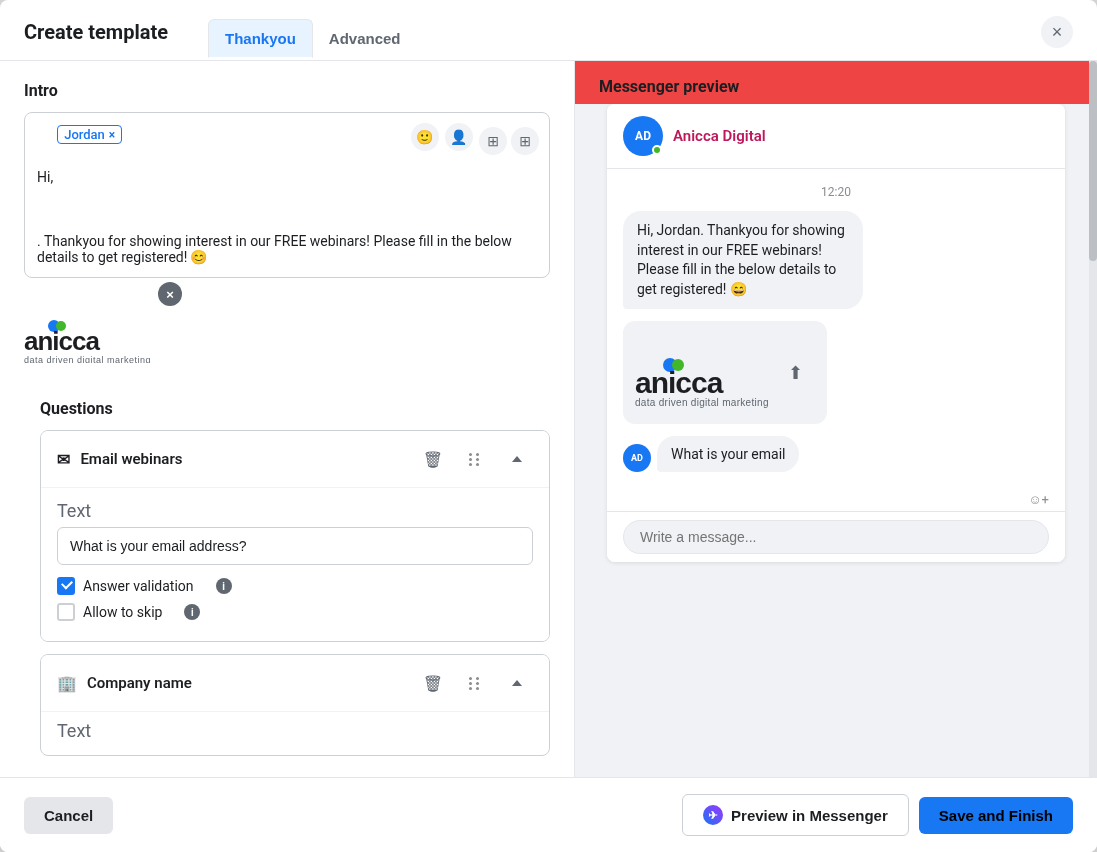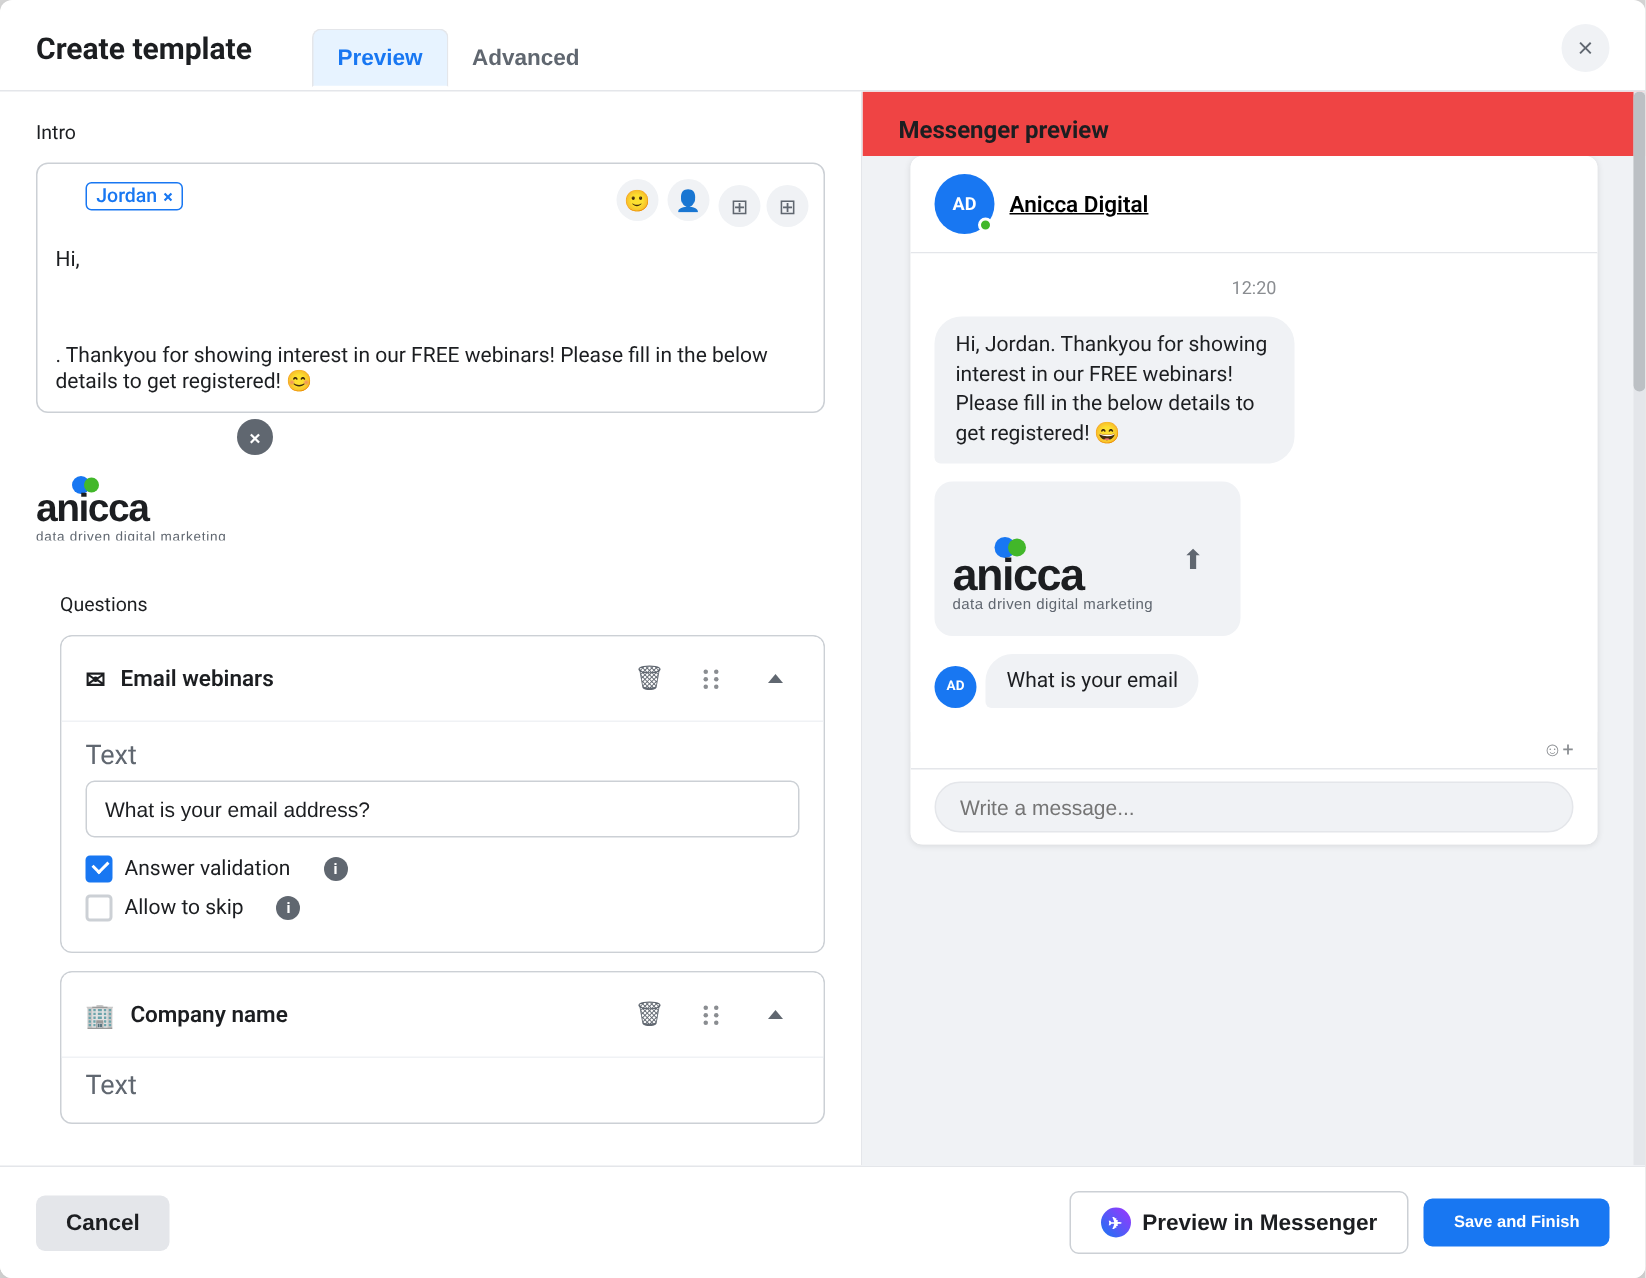--- a/index.html
+++ b/index.html
@@ -91,22 +91,22 @@
     }
     .right-panel {
       flex: 1;
       background: #f0f2f5;
       display: flex;
       flex-direction: column;
       overflow: hidden;
       position: relative;
     }
     .section-title {
-      font-size: 13px;
-      font-weight: 400;
+      font-size: 16px;
+      font-weight: 700;
       color: #1c1e21;
       margin-bottom: 12px;
     }
     .intro-box {
       border: 1px solid #ccd0d5;
       border-radius: 8px;
       padding: 12px;
       min-height: 90px;
       font-size: 14px;
       color: #1c1e21;
@@ -353,22 +353,21 @@
       background: #42b72a;
       border-radius: 50%;
       position: absolute;
       bottom: 1px;
       right: 1px;
       border: 2px solid #fff;
     }
     .page-name {
       font-size: 15px;
       font-weight: 600;
-      color: #000000;
-      text-decoration: underline;
+      color: #be185d;
     }
     .chat-area {
       padding: 12px 16px;
       display: flex;
       flex-direction: column;
       gap: 8px;
       background: #fff;
     }
     .timestamp {
       text-align: center;
@@ -505,23 +504,23 @@
       align-items: center;
       justify-content: center;
       color: #fff;
       font-size: 11px;
     }
     .save-btn {
       padding: 10px 20px;
       background: #1877f2;
       border: none;
       border-radius: 6px;
-      font-size: 11px;
+      font-size: 15px;
       font-weight: 600;
-      color: #ffffff;
+      color: #000000;
       cursor: pointer;
       text-align: right;
     }
     .scrollbar-track {
       position: absolute;
       right: 0;
       top: 0;
       width: 8px;
       height: 100%;
       background: #e4e6ea;
@@ -565,21 +564,21 @@
   </style>
 </head>
 <body>
 
 <div class="modal">
 
   <div class="modal-header">
     <div style="display:flex;align-items:center;gap:16px;">
       <span class="modal-title">Create template</span>
       <div class="tabs">
-        <button class="tab active">Preview</button>
+        <button class="tab active">Thankyou</button>
         <button class="tab">Advanced</button>
       </div>
     </div>
     <button class="close-btn">
       <span>×</span>
     </button>
   </div>
 
   <div class="modal-body">
 

